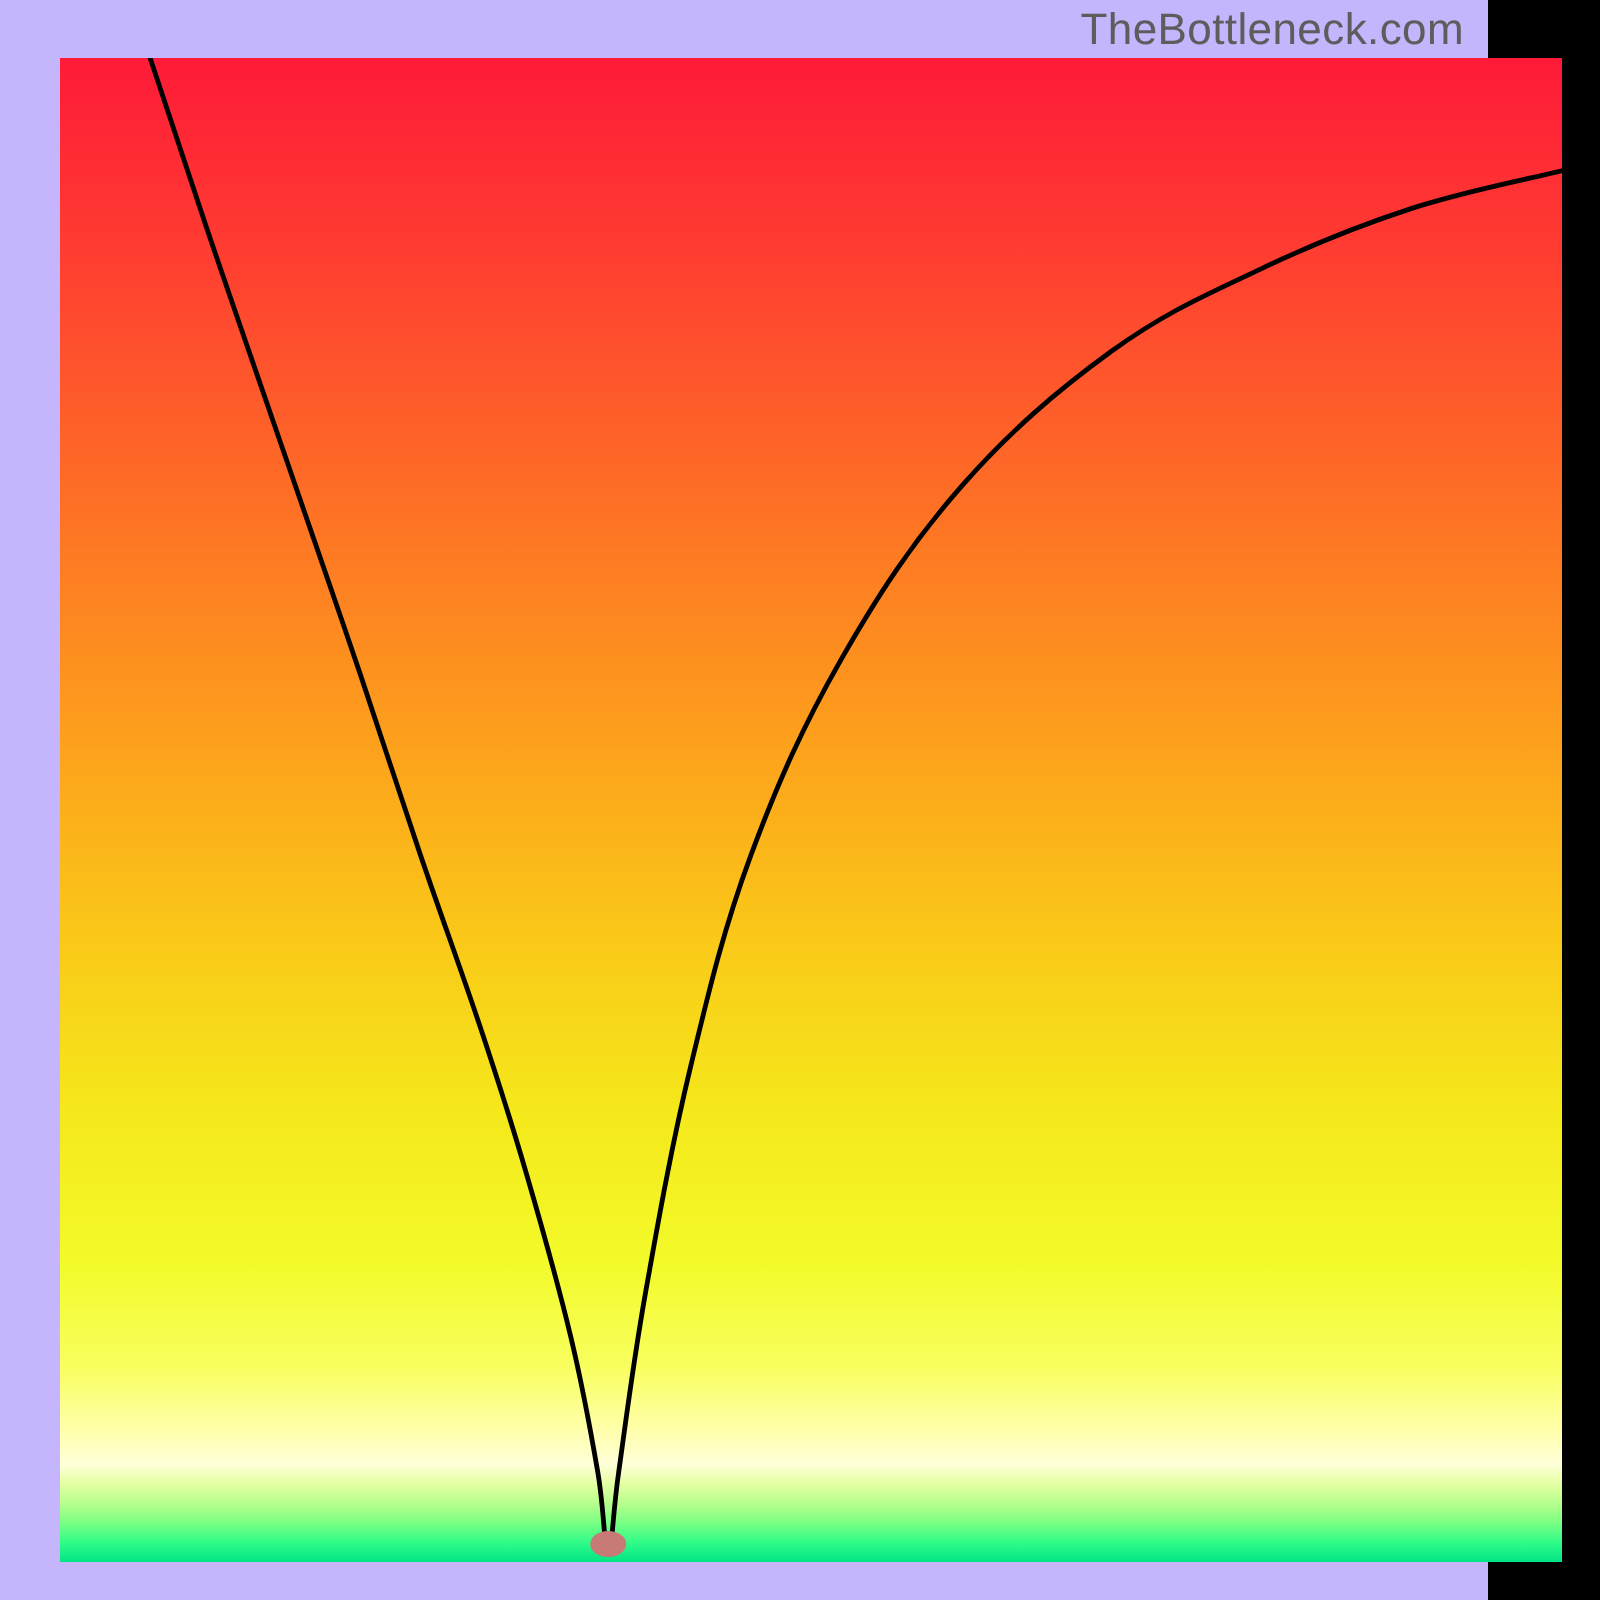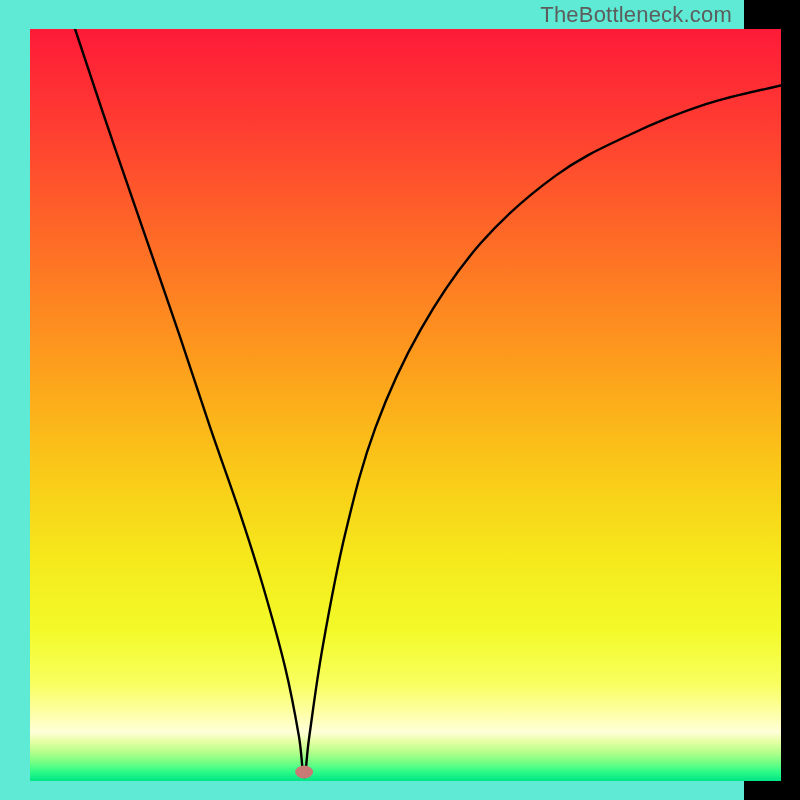--- a/index.html
+++ b/index.html
@@ -8,21 +8,21 @@
     width: 800px;
     height: 800px;
     background: #000;
     font-family: Arial, Helvetica, sans-serif;
     overflow: hidden;
   }
   .frame {
     position: relative;
     width: 744px;
     height: 800px;
-    background: #5eead4;
+    background: #c4b5fd;
   }
   .watermark {
     position: absolute;
     top: 2px;
     right: 12px;
     color: #5d5d5d;
     font-size: 22px;
     font-weight: 400;
     letter-spacing: 0.2px;
     z-index: 10;

